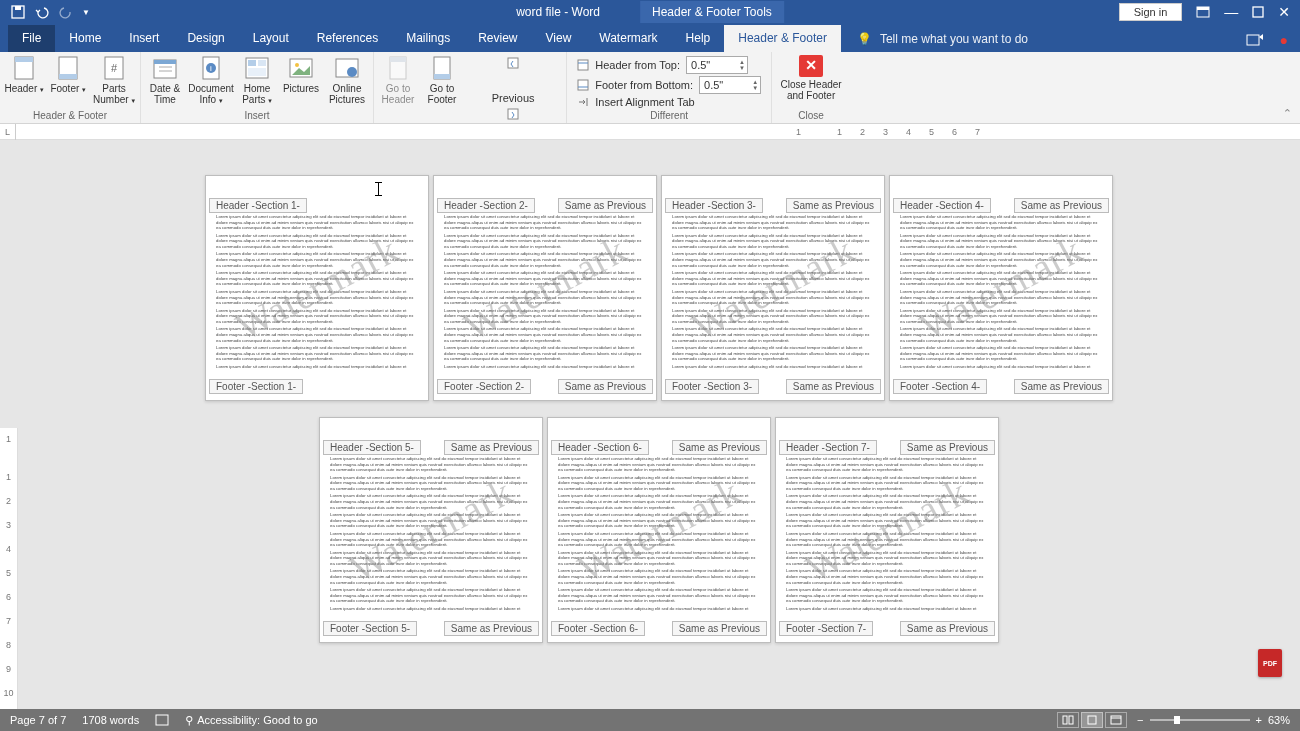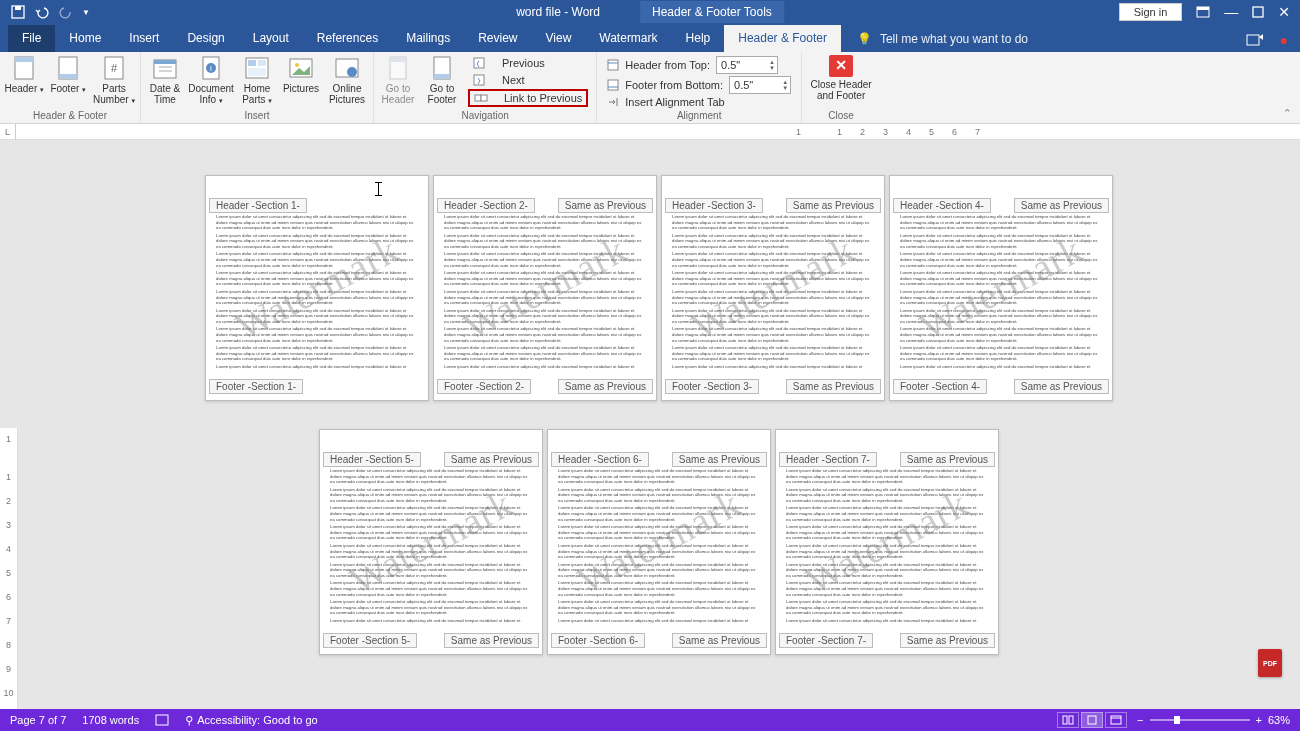--- a/index.html
+++ b/index.html
@@ -25,21 +25,21 @@
   
   .ribbon-body { height: 72px; background: #f3f3f3; border-bottom: 1px solid #d4d4d4; display: flex; position: relative; }
   .rgroup { border-right: 1px solid #e0e0e0; display: flex; flex-direction: column; justify-content: space-between; padding: 1px 2px; }
   .rgroup-items { display: flex; align-items: flex-start; }
   .rgroup-label { font-size: 10px; color: #666; text-align: center; padding-bottom: 1px; }
   .big-btn { width: 48px; text-align: center; font-size: 10px; color: #333; padding-top: 2px; line-height: 1.1; cursor: pointer; }
   .big-btn .ico { width: 28px; height: 26px; margin: 0 auto 2px; display: flex; align-items: center; justify-content: center; }
   .big-btn.tight { width: 44px; }
   .big-btn.disabled { opacity: .55; }
   .nav-small { display: flex; flex-direction: column; gap: 1px; font-size: 11px; color: #333; padding: 2px 6px 0 4px; }
-  .nav-small .row { display: flex; align-items: center; gap: 16px; padding: 1px 4px; cursor: pointer; }
+  .nav-small .row { display: flex; align-items: center; gap: 22px; padding: 1px 4px; cursor: pointer; flex-direction: column; }
   .nav-small .row .pico { width: 14px; height: 14px; }
   .link-prev { border: 2px solid #c00000; padding: 0 4px !important; }
   .opts { display: flex; flex-direction: column; gap: 2px; font-size: 11px; color: #333; padding: 3px 10px 0 8px; }
   .opts .row { display: flex; align-items: center; gap: 6px; cursor: pointer; }
   .cbx { width: 12px; height: 12px; border: 1px solid #888; display: inline-flex; align-items: center; justify-content: center; font-size: 9px; color: #2b579a; background: #fff; }
   .pos { display: flex; flex-direction: column; gap: 2px; font-size: 11px; color: #333; padding: 3px 8px 0; }
   .pos .row { display: flex; align-items: center; gap: 6px; }
   .spinbox { width: 62px; height: 18px; border: 1px solid #aaa; background: #fff; display: flex; align-items: center; justify-content: space-between; padding: 0 2px 0 4px; font-size: 11px; }
   .spin-btns { display: flex; flex-direction: column; font-size: 6px; color: #666; line-height: 1; }
   .close-hf { width: 74px; text-align: center; font-size: 10px; color: #333; padding-top: 2px; line-height: 1.1; cursor: pointer; }
@@ -50,38 +50,38 @@
   .ruler-row { height: 16px; background: #fff; border-bottom: 1px solid #ddd; display: flex; align-items: center; font-size: 9px; color: #777; }
   .ruler-row .rbox { width: 16px; height: 16px; border-right: 1px solid #ccc; display: flex; align-items: center; justify-content: center; }
   .ruler-row .rnums { margin-left: 780px; display: flex; gap: 18px; }
 
   
   .doc-area { position: absolute; top: 140px; left: 0; right: 0; bottom: 22px; background: #e6e6e6; overflow: hidden; }
   .vruler { position: absolute; left: 0; top: 288px; width: 18px; bottom: 0; background: #fff; border-right: 1px solid #ddd; display: flex; flex-direction: column; align-items: center; font-size: 9px; color: #777; gap: 14px; padding-top: 6px; }
   .canvas { position: absolute; left: 18px; top: 0; right: 0; bottom: 0; }
   .pages-row { display: flex; gap: 4px; justify-content: center; }
   .pages-row.first { margin-top: 35px; }
-  .pages-row.second { margin-top: 28px; }
+  .pages-row.second { margin-top: 16px; }
   .page { width: 224px; height: 226px; background: #fff; border: 1px solid #bdbdbd; box-shadow: 0 1px 3px rgba(0,0,0,.15); position: relative; overflow: hidden; }
   .hdr-strip, .ftr-strip { position: absolute; left: 3px; right: 3px; display: flex; gap: 2px; font-size: 10px; }
   .hdr-strip { top: 22px; }
   .ftr-strip { bottom: 6px; }
   .tag-box { border: 1px solid #bbb; background: #f6f6f6; padding: 1px 6px; color: #555; }
   .tag-box.sap { margin-left: auto; }
   .body-txt { position: absolute; top: 38px; left: 10px; right: 10px; bottom: 30px; overflow: hidden; font-size: 4.3px; color: #444; line-height: 1.3; }
   .body-txt p { margin-bottom: 2px; }
   .wm { position: absolute; left: -10%; top: 40%; width: 120%; text-align: center; font-size: 38px; color: rgba(120,120,120,.38); transform: rotate(-28deg); font-family: Georgia, serif; letter-spacing: 1px; pointer-events: none; }
   .cursor { position: absolute; top: 6px; left: 172px; width: 1px; height: 14px; background: #000; }
   .cursor::before, .cursor::after { content: ""; position: absolute; left: -3px; width: 7px; height: 1px; background: #000; }
   .cursor::before { top: 0; } .cursor::after { bottom: 0; }
 
   .pdf-badge { position: absolute; right: 18px; bottom: 32px; width: 24px; height: 28px; background: #c62828; border-radius: 2px; display: flex; align-items: center; justify-content: center; color: #fff; font-size: 7px; font-weight: bold; box-shadow: 0 1px 3px rgba(0,0,0,.3); }
 
   
-  .statusbar { position: absolute; bottom: 0; left: 0; right: 0; height: 22px; background: #6d28d9; color: #fff; display: flex; align-items: center; font-size: 11px; padding: 0 10px; gap: 16px; }
+  .statusbar { position: absolute; bottom: 0; left: 0; right: 0; height: 22px; background: #737373; color: #fff; display: flex; align-items: center; font-size: 11px; padding: 0 10px; gap: 16px; }
   .statusbar .right { margin-left: auto; display: flex; align-items: center; gap: 10px; }
   .view-btns { display: flex; gap: 2px; }
   .view-btn { width: 22px; height: 16px; border: 1px solid rgba(255,255,255,.4); display: flex; align-items: center; justify-content: center; font-size: 9px; }
   .view-btn.on { background: rgba(255,255,255,.25); }
   .zoom { display: flex; align-items: center; gap: 6px; }
   .zoom-track { width: 100px; height: 2px; background: rgba(255,255,255,.5); position: relative; }
   .zoom-thumb { position: absolute; top: -3px; left: 24px; width: 6px; height: 8px; background: #fff; }
 
   svg { display: block; }
 </style>
@@ -315,21 +315,21 @@
       <div class="row">
           <span>
             <svg width="12" height="12">
               <path d="M2 6 L8 6 M6 4 L8 6 L6 8" stroke="#777" fill="none"></path>
               <line x1="10" y1="2" x2="10" y2="10" stroke="#777"></line>
             </svg>
           </span>
           <span>Insert Alignment Tab</span>
         </div>
     </div>
-    <div class="rgroup-label">Alignment</div>
+    <div class="rgroup-label">Different</div>
   </div>
 
   <div class="rgroup" style="border-right:none">
     <div class="rgroup-items">
       <div class="close-hf">
         <div class="x">✕</div>
         <span>Close Header and Footer</span>
       </div>
     </div>
     <div class="rgroup-label">Close</div>

